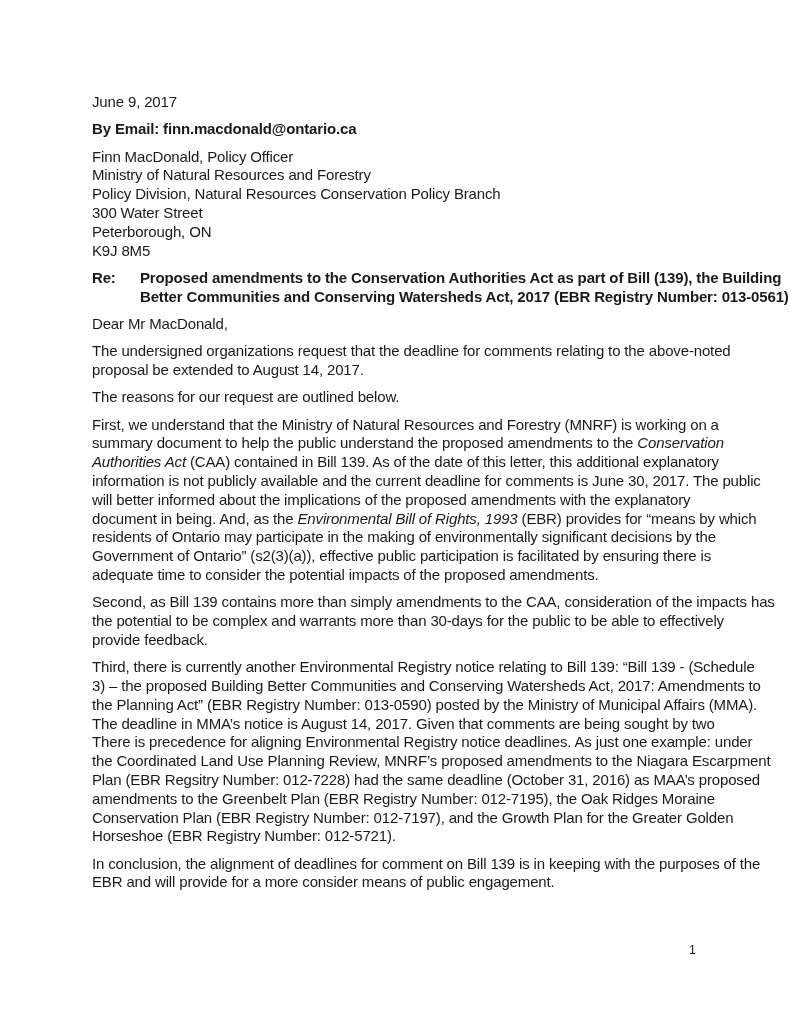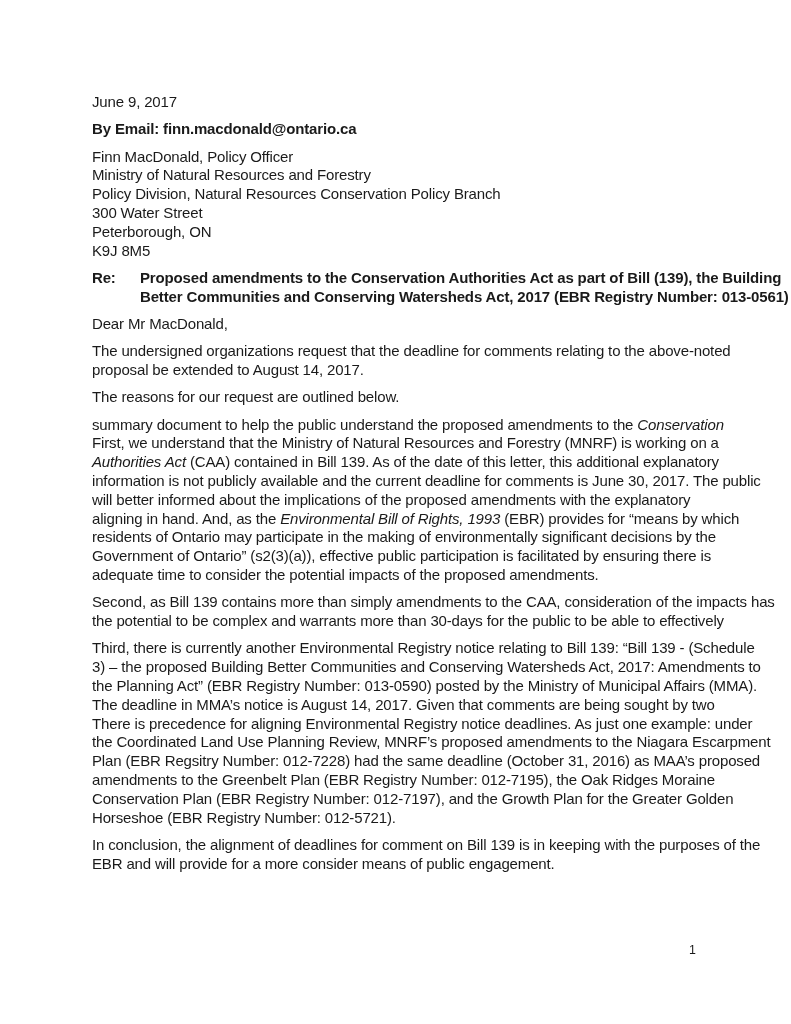--- a/index.html
+++ b/index.html
@@ -44,34 +44,35 @@
   <span class="line">Dear Mr MacDonald,</span>
   <div class="gap"></div>
   <div>
     <span class="line">The undersigned organizations request that the deadline for comments relating to the above-noted</span>
     <span class="line">proposal be extended to August 14, 2017.</span>
   </div>
   <div class="gap"></div>
   <span class="line">The reasons for our request are outlined below.</span>
   <div class="gap"></div>
   <div>
+    <span class="line">First, we understand that the Ministry of Natural Resources and Forestry (MNRF) is working on a</span>
     <span class="line"><span>summary document to help the public understand the proposed amendments to the </span><i>Conservation</i></span>
-    <span class="line">First, we understand that the Ministry of Natural Resources and Forestry (MNRF) is working on a</span>
     <span class="line"><i>Authorities Act</i><span> (CAA) contained in Bill 139. As of the date of this letter, this additional explanatory</span></span>
     <span class="line">information is not publicly available and the current deadline for comments is June 30, 2017. The public</span>
     <span class="line">will better informed about the implications of the proposed amendments with the explanatory</span>
-    <span class="line"><span>aligning in hand. And, as the </span><i>Environmental Bill of Rights, 1993</i><span> (EBR) provides for “means by which</span></span>
+    <span class="line"><span>document in being. And, as the </span><i>Environmental Bill of Rights, 1993</i><span> (EBR) provides for “means by which</span></span>
     <span class="line">residents of Ontario may participate in the making of environmentally significant decisions by the</span>
     <span class="line">Government of Ontario” (s2(3)(a)), effective public participation is facilitated by ensuring there is</span>
     <span class="line">adequate time to consider the potential impacts of the proposed amendments.</span>
   </div>
   <div class="gap"></div>
   <div>
     <span class="line">Second, as Bill 139 contains more than simply amendments to the CAA, consideration of the impacts has</span>
     <span class="line">the potential to be complex and warrants more than 30-days for the public to be able to effectively</span>
+    <span class="line">provide feedback.</span>
   </div>
   <div class="gap"></div>
   <div>
     <span class="line">Third, there is currently another Environmental Registry notice relating to Bill 139: “Bill 139 - (Schedule</span>
     <span class="line">3) – the proposed Building Better Communities and Conserving Watersheds Act, 2017: Amendments to</span>
     <span class="line">the Planning Act” (EBR Registry Number: 013-0590) posted by the Ministry of Municipal Affairs (MMA).</span>
     <span class="line">The deadline in MMA’s notice is August 14, 2017. Given that comments are being sought by two</span>
     <span class="line">There is precedence for aligning Environmental Registry notice deadlines. As just one example: under</span>
     <span class="line">the Coordinated Land Use Planning Review, MNRF’s proposed amendments to the Niagara Escarpment</span>
     <span class="line">Plan (EBR Regsitry Number:  012-7228) had the same deadline (October 31, 2016) as MAA’s proposed</span>

